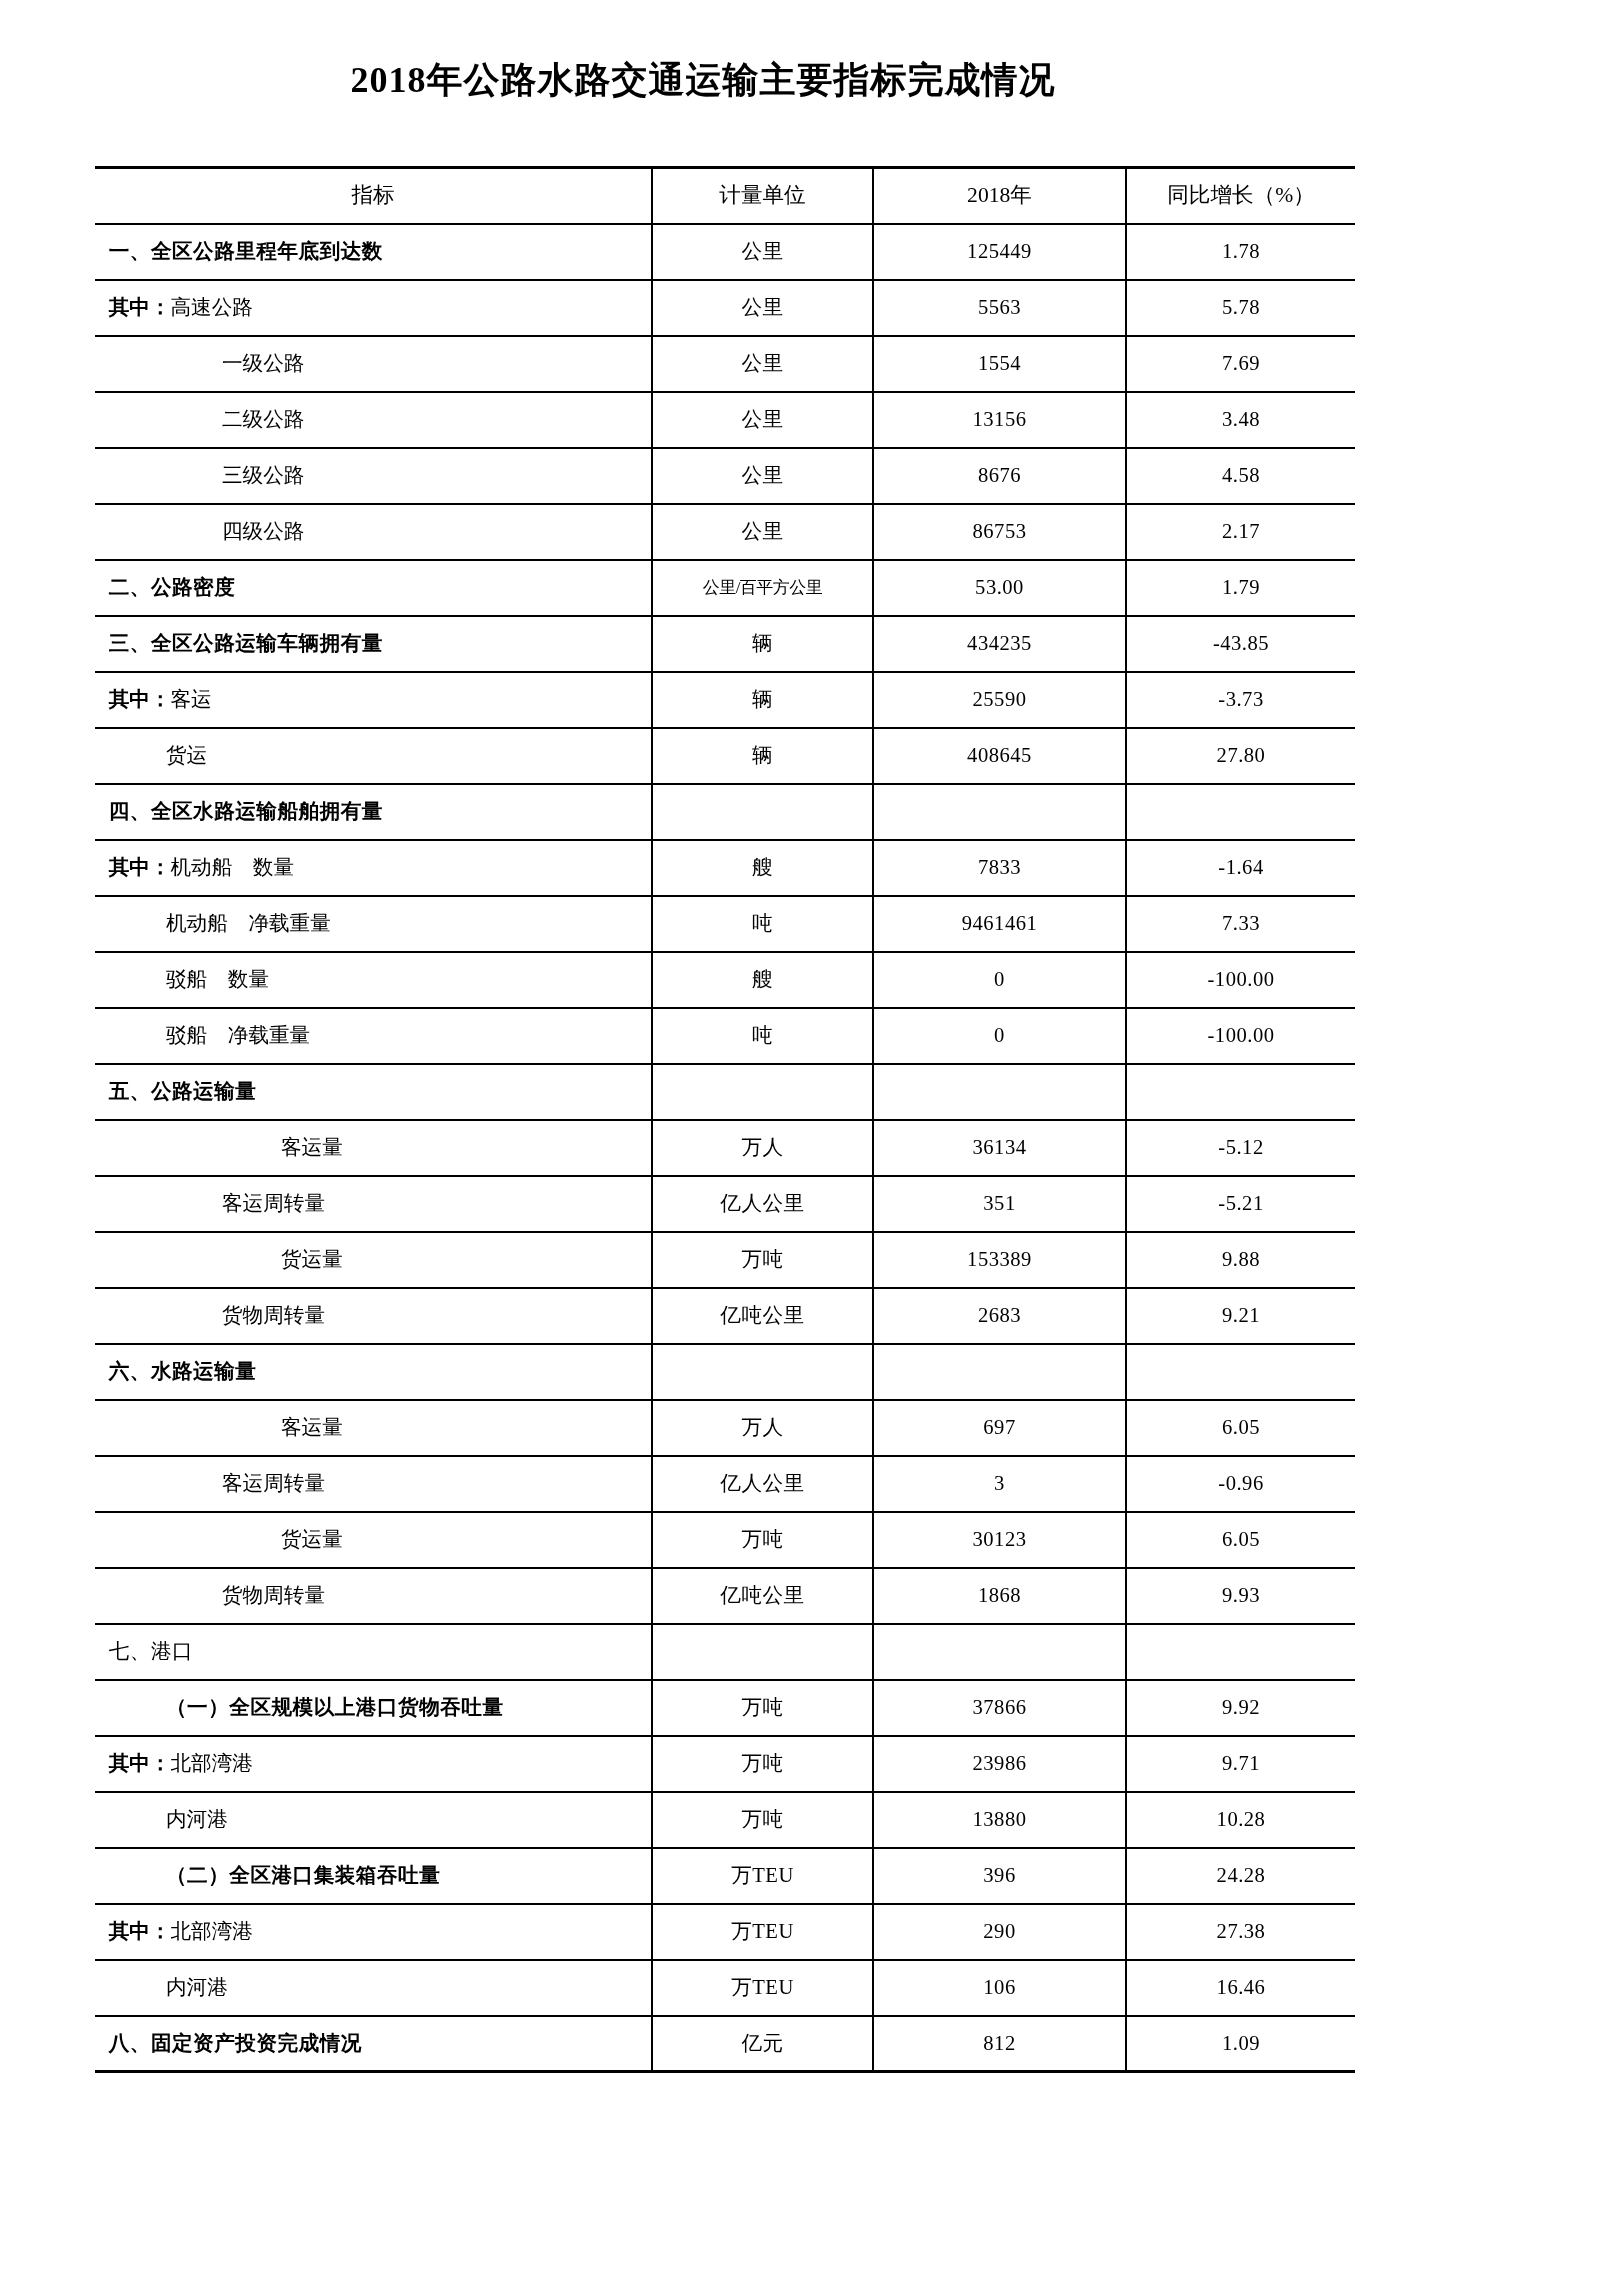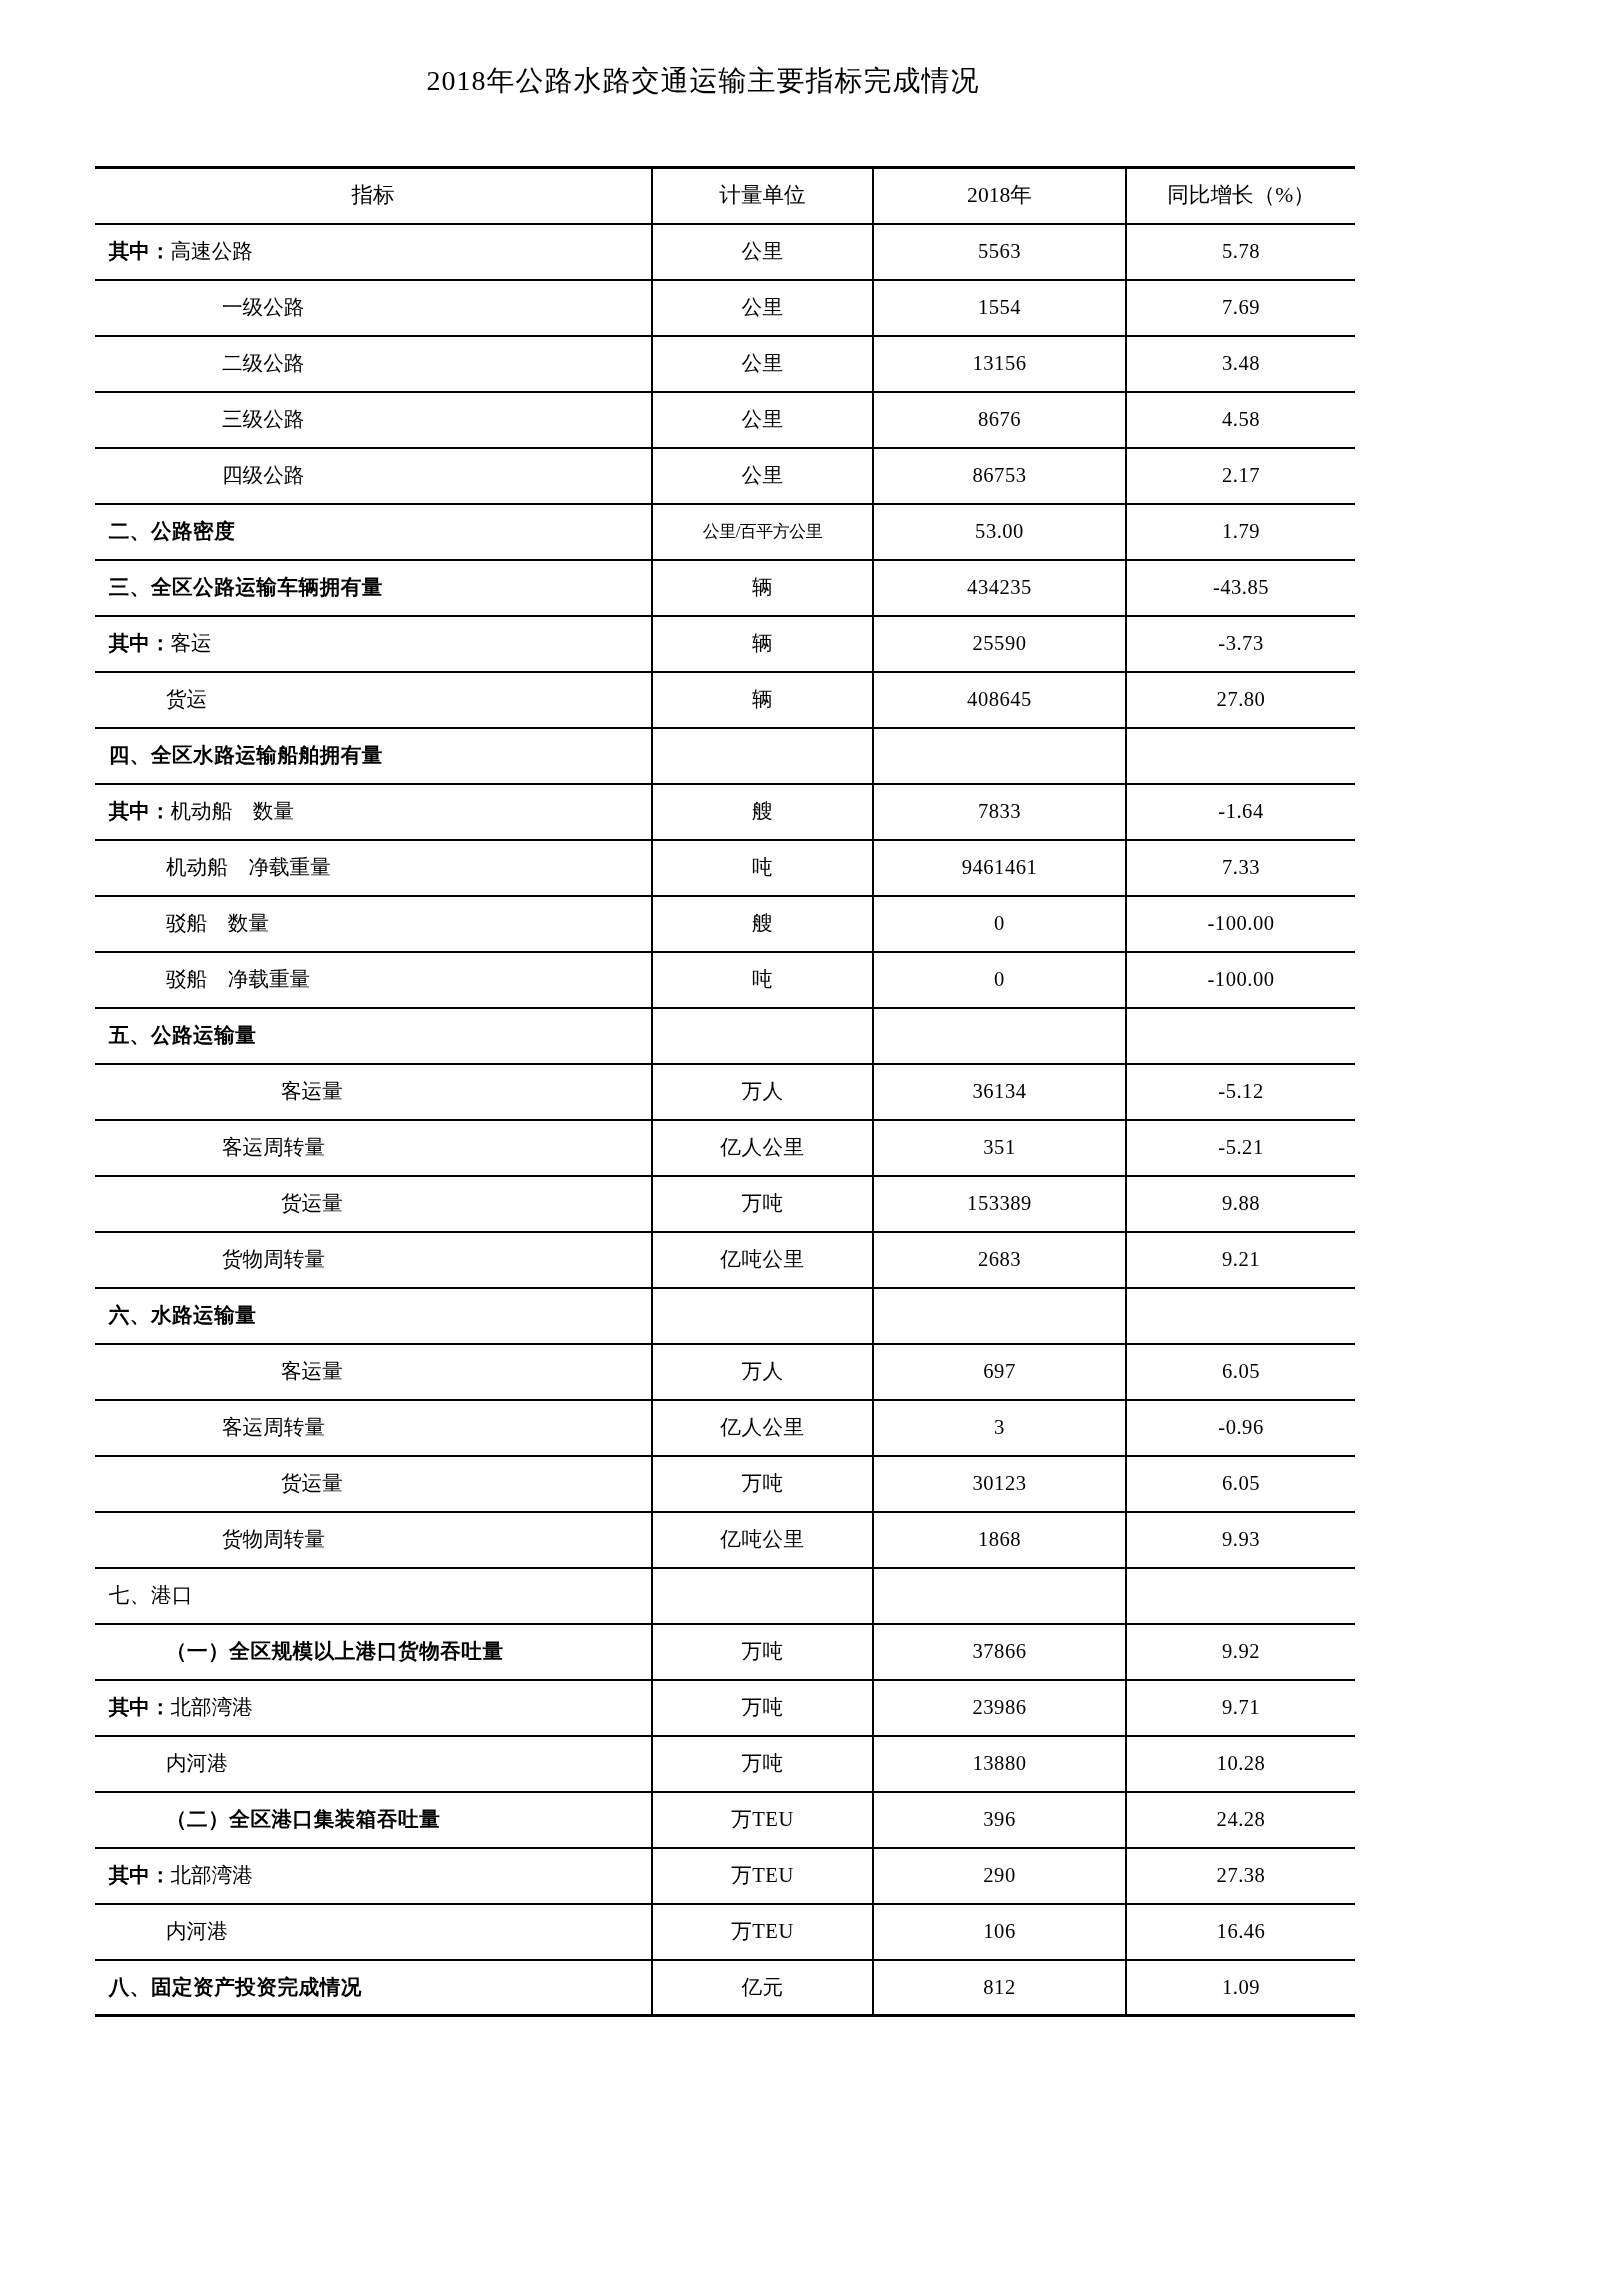--- a/index.html
+++ b/index.html
@@ -23,22 +23,22 @@
   }
 
   
   .doc-title {
     position: absolute;
     left: 0;
     top: 57px;
     width: 1406px;
     text-align: center;
     font-family: "Liberation Serif", "DejaVu Serif", serif;
-    font-weight: normal;
-    font-size: 28px;
+    font-weight: bold;
+    font-size: 36px;
     letter-spacing: 1px;
     line-height: 47px;
     white-space: nowrap;
   }
 
   
   .table-wrap {
     position: absolute;
     left: 95px;
     top: 166px;
@@ -133,20 +133,34 @@
           <td>
             <span class="cell c-center">计量单位</span>
           </td>
           <td>
             <span class="cell c-center">2018年</span>
           </td>
           <td>
             <span class="cell c-center">同比增长（%）</span>
           </td>
         </tr>
+      <tr>
+            <td>
+              <span class="cell c-left lvl0">一、全区公路里程年底到达数</span>
+            </td>
+            <td>
+              <span class="cell unitcell">公里</span>
+            </td>
+            <td>
+              <span class="cell valcell">125449</span>
+            </td>
+            <td>
+              <span class="cell yoycell">1.78</span>
+            </td>
+          </tr>
           <tr>
             <td>
               <span class="cell c-left qz"><b>其中：</b>高速公路</span>
             </td>
             <td>
               <span class="cell unitcell">公里</span>
             </td>
             <td>
               <span class="cell valcell">5563</span>
             </td>

